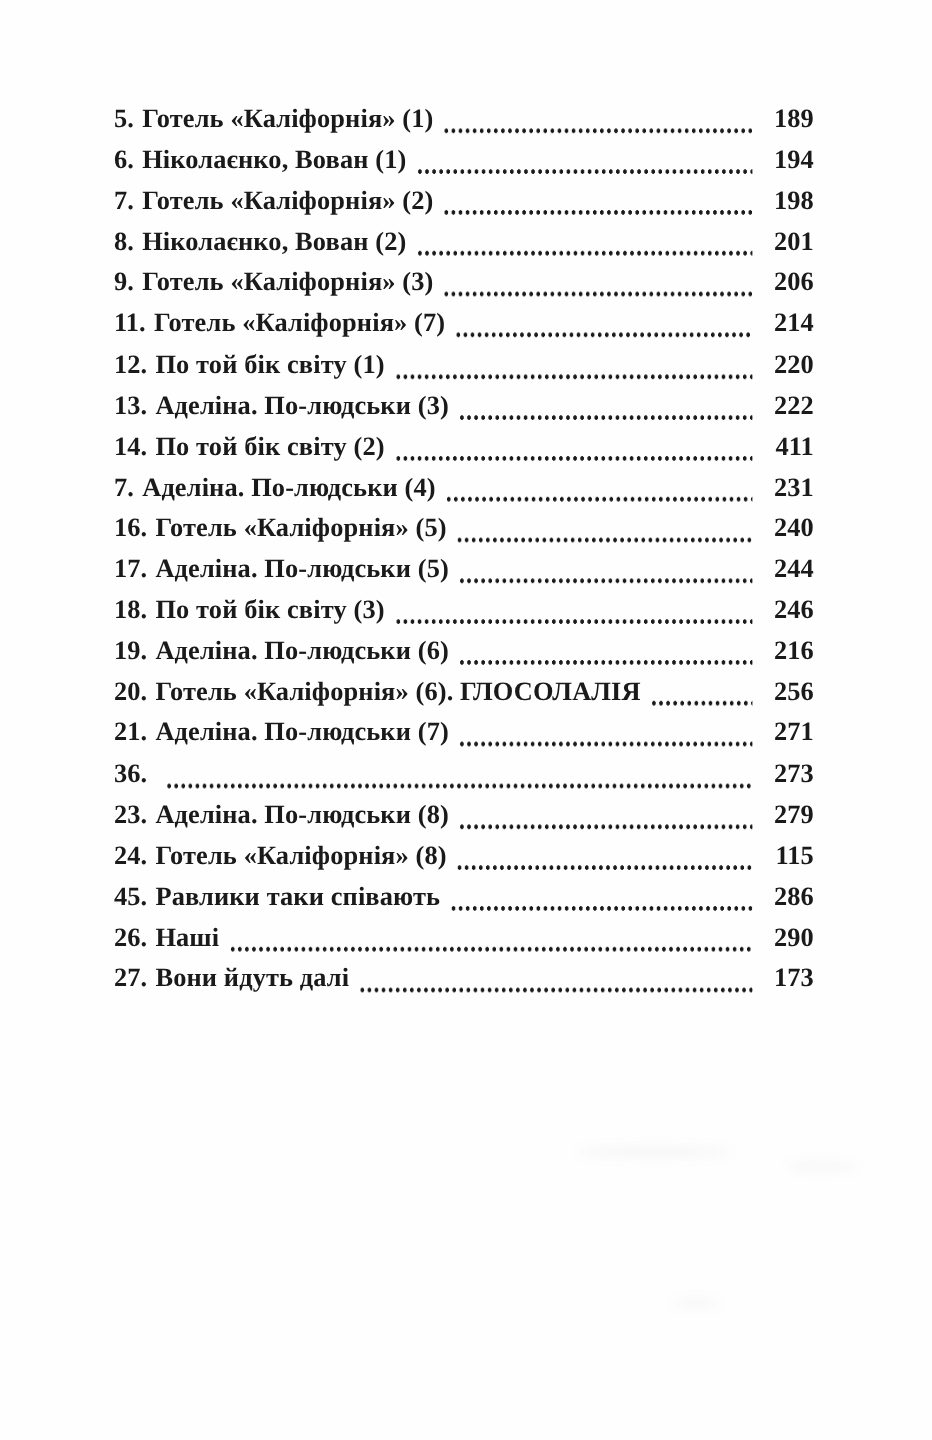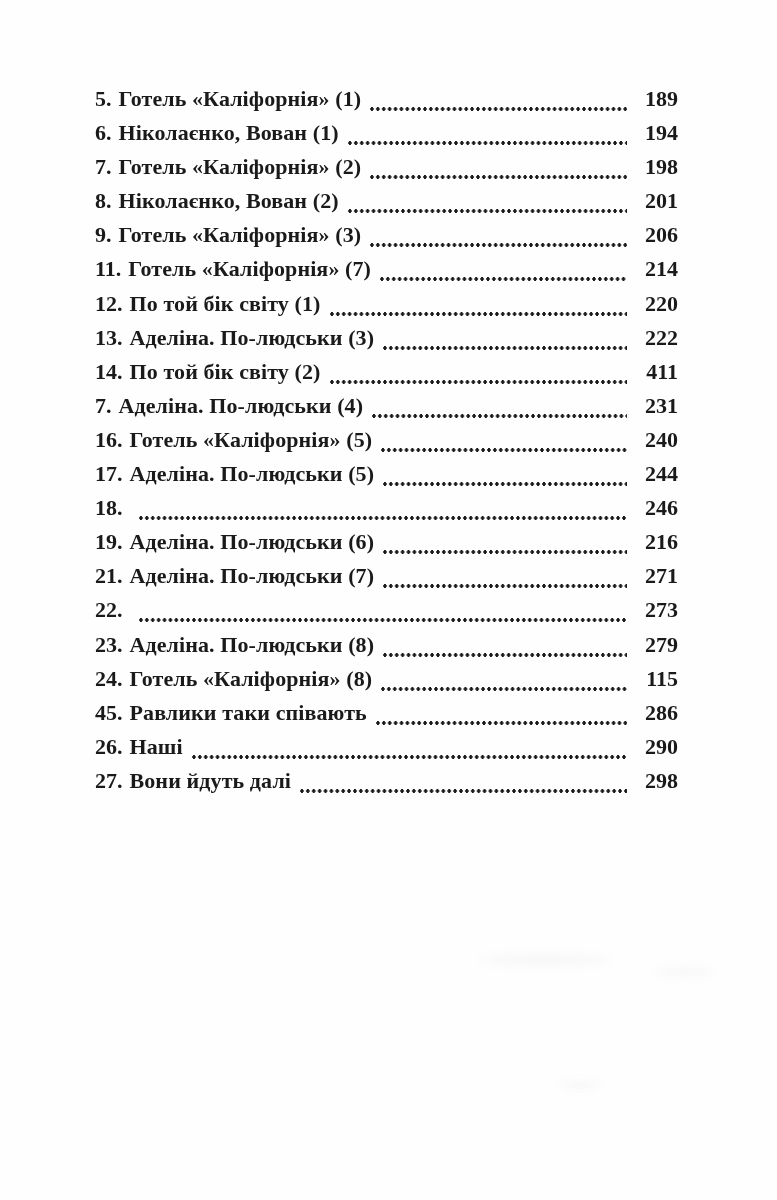--- a/index.html
+++ b/index.html
@@ -141,37 +141,44 @@
     <span class="pagenum">240</span>
   </div>
       <div class="toc-row">
     <span class="num">17.</span>
     <span class="title">Аделіна. По-людськи (5)</span>
     <span class="leader"></span>
     <span class="pagenum">244</span>
   </div>
       <div class="toc-row">
     <span class="num">18.</span>
+    <span class="title">По той бік світу (3)</span>
     <span class="leader"></span>
     <span class="pagenum">246</span>
   </div>
       <div class="toc-row">
     <span class="num">19.</span>
     <span class="title">Аделіна. По-людськи (6)</span>
     <span class="leader"></span>
     <span class="pagenum">216</span>
   </div>
       <div class="toc-row">
+    <span class="num">20.</span>
+    <span class="title">Готель «Каліфорнія» (6). ГЛОСОЛАЛІЯ</span>
+    <span class="leader"></span>
+    <span class="pagenum">256</span>
+  </div>
+      <div class="toc-row">
     <span class="num">21.</span>
     <span class="title">Аделіна. По-людськи (7)</span>
     <span class="leader"></span>
     <span class="pagenum">271</span>
   </div>
       <div class="toc-row">
-    <span class="num">22.</span>
+    <span class="num">36.</span>
     <span class="leader"></span>
     <span class="pagenum">273</span>
   </div>
       <div class="toc-row">
     <span class="num">23.</span>
     <span class="title">Аделіна. По-людськи (8)</span>
     <span class="leader"></span>
     <span class="pagenum">279</span>
   </div>
       <div class="toc-row">
@@ -189,19 +196,19 @@
       <div class="toc-row">
     <span class="num">26.</span>
     <span class="title">Наші</span>
     <span class="leader"></span>
     <span class="pagenum">290</span>
   </div>
       <div class="toc-row">
     <span class="num">27.</span>
     <span class="title">Вони йдуть далі</span>
     <span class="leader"></span>
-    <span class="pagenum">298</span>
+    <span class="pagenum">173</span>
   </div>
     </div>
   <div class="smudge smudge-1"></div>
   <div class="smudge smudge-2"></div>
   <div class="smudge smudge-3"></div>
 </div>
 
 </body></html>

